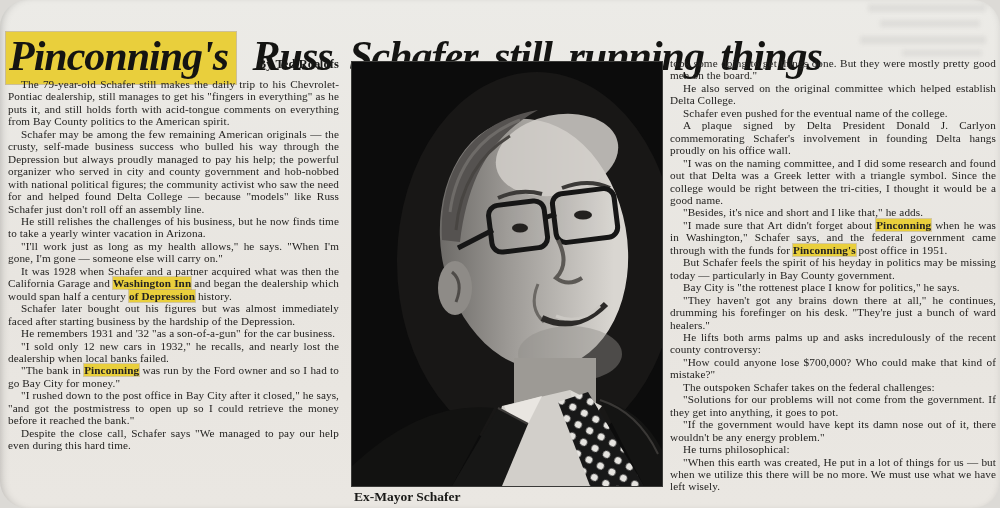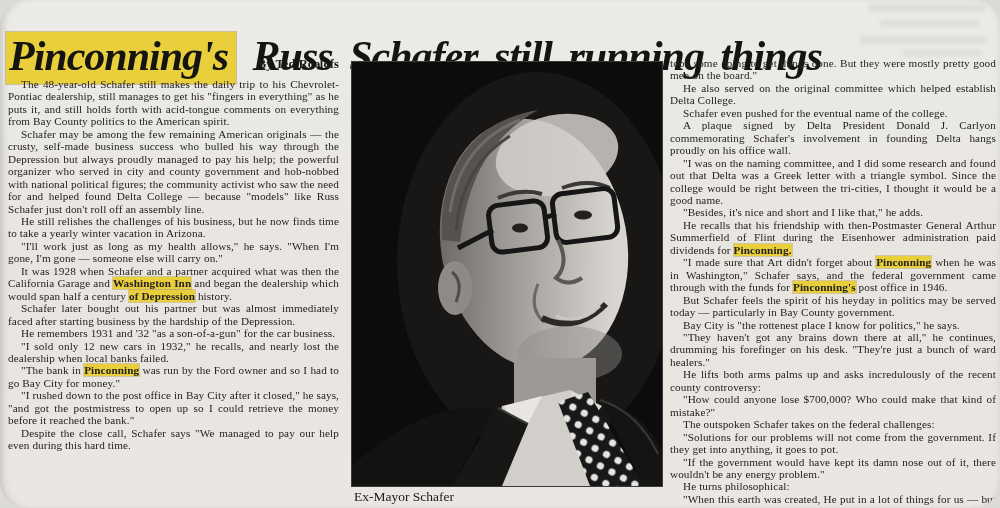--- a/index.html
+++ b/index.html
@@ -54,44 +54,44 @@
     box-shadow:0 0 0 1px rgba(160,125,15,.30);
   }
 
   .photo{
     position:absolute;left:352px;top:62px;width:310px;height:424px;
     background:#0d0d0d;outline:1px solid #3a3a38;
   }
   .photo svg{display:block;width:100%;height:100%;}
   .caption{
     position:absolute;left:354px;top:489px;
-    font-weight:normal;font-size:13.5px;color:#1a1a18;
+    font-weight:bold;font-size:13.5px;color:#1a1a18;
   }
 </style>
 </head>
 <body>
 
 <div class="page">
 
   <div class="bleed b1"></div>
   <div class="bleed b2"></div>
   <div class="bleed b3"></div>
   <div class="bleed b4"></div>
 
   <h1 class="headline"><span class="hl-block">Pinconning's</span><span> Russ Schafer still running things</span></h1>
 
   <div class="col col-left">
     <p class="byline">By Ted Roelofs</p>
     <div>
-        <p class="para"><span>The 48-year-old Schafer still makes the daily trip to his Chevrolet-Pontiac dealership, still manages to get his "fingers in everything" as he puts it, and still holds forth with acid-tongue comments on everything from Bay County politics to the American spirit.</span></p>
+        <p class="para"><span>The 79-year-old Schafer still makes the daily trip to his Chevrolet-Pontiac dealership, still manages to get his "fingers in everything" as he puts it, and still holds forth with acid-tongue comments on everything from Bay County politics to the American spirit.</span></p>
         <p class="para"><span>Schafer may be among the few remaining American originals — the crusty, self-made business success who bulled his way through the Depression but always proudly managed to pay his help; the powerful organizer who served in city and county government and hob-nobbed with national political figures; the community activist who saw the need for and helped found Delta College — because "models" like Russ Schafer just don't roll off an assembly line.</span></p>
         <p class="para"><span>He still relishes the challenges of his business, but he now finds time to take a yearly winter vacation in Arizona.</span></p>
         <p class="para"><span>"I'll work just as long as my health allows," he says. "When I'm gone, I'm gone — someone else will carry on."</span></p>
         <p class="para"><span>It was 1928 when Schafer and a partner acquired what was then the California Garage and </span><span class="hl">Washington Inn</span><span> and began the dealership which would span half a century </span><span class="hl">of Depression</span><span> history.</span></p>
-        <p class="para"><span>Schafer later bought out his partner but was almost immediately faced after starting business by the hardship of the Depression.</span></p>
+        <p class="para"><span>Schafer later bought out his figures but was almost immediately faced after starting business by the hardship of the Depression.</span></p>
         <p class="para"><span>He remembers 1931 and '32 "as a son-of-a-gun" for the car business.</span></p>
         <p class="para"><span>"I sold only 12 new cars in 1932," he recalls, and nearly lost the dealership when local banks failed.</span></p>
         <p class="para"><span>"The bank in </span><span class="hl">Pinconning</span><span> was run by the Ford owner and so I had to go Bay City for money."</span></p>
         <p class="para"><span>"I rushed down to the post office in Bay City after it closed," he says, "and got the postmistress to open up so I could retrieve the money before it reached the bank."</span></p>
         <p class="para"><span>Despite the close call, Schafer says "We managed to pay our help even during this hard time.</span></p>
       </div>
   </div>
 
   <div class="photo">
     <svg viewBox="0 0 310 424" preserveAspectRatio="none" aria-hidden="true">
@@ -156,23 +156,22 @@
   </div>
   <div class="caption">Ex-Mayor Schafer</div>
 
   <div class="col col-right">
       <p class="para noindent"><span>took some doing to get things done. But they were mostly pretty good men on the board."</span></p>
       <p class="para"><span>He also served on the original committee which helped establish Delta College.</span></p>
       <p class="para"><span>Schafer even pushed for the eventual name of the college.</span></p>
       <p class="para"><span>A plaque signed by Delta President Donald J. Carlyon commemorating Schafer's involvement in founding Delta hangs proudly on his office wall.</span></p>
       <p class="para"><span>"I was on the naming committee, and I did some research and found out that Delta was a Greek letter with a triangle symbol. Since the college would be right between the tri-cities, I thought it would be a good name.</span></p>
       <p class="para"><span>"Besides, it's nice and short and I like that," he adds.</span></p>
-      <p class="para"><span>He recalls that his friendship with then-Postmaster General Arthur Summerfield of Flint during the Eisenhower administration paid dividends for </span><span class="hl">Pinconning.</span></p>
-      <p class="para"><span>"I made sure that Art didn't forget about </span><span class="hl">Pinconning</span><span> when he was in Washington," Schafer says, and the federal government came through with the funds for </span><span class="hl">Pinconning's</span><span> post office in 1946.</span></p>
-      <p class="para"><span>But Schafer feels the spirit of his heyday in politics may be served today — particularly in Bay County government.</span></p>
+      <p class="para"><span>"I made sure that Art didn't forget about </span><span class="hl">Pinconning</span><span> when he was in Washington," Schafer says, and the federal government came through with the funds for </span><span class="hl">Pinconning's</span><span> post office in 1951.</span></p>
+      <p class="para"><span>But Schafer feels the spirit of his heyday in politics may be missing today — particularly in Bay County government.</span></p>
       <p class="para"><span>Bay City is "the rottenest place I know for politics," he says.</span></p>
       <p class="para"><span>"They haven't got any brains down there at all," he continues, drumming his forefinger on his desk. "They're just a bunch of ward healers."</span></p>
       <p class="para"><span>He lifts both arms palms up and asks incredulously of the recent county controversy:</span></p>
       <p class="para"><span>"How could anyone lose $700,000? Who could make that kind of mistake?"</span></p>
       <p class="para"><span>The outspoken Schafer takes on the federal challenges:</span></p>
       <p class="para"><span>"Solutions for our problems will not come from the government. If they get into anything, it goes to pot.</span></p>
       <p class="para"><span>"If the government would have kept its damn nose out of it, there wouldn't be any energy problem."</span></p>
       <p class="para"><span>He turns philosophical:</span></p>
       <p class="para"><span>"When this earth was created, He put in a lot of things for us — but when we utilize this there will be no more. We must use what we have left wisely.</span></p>
     </div>

